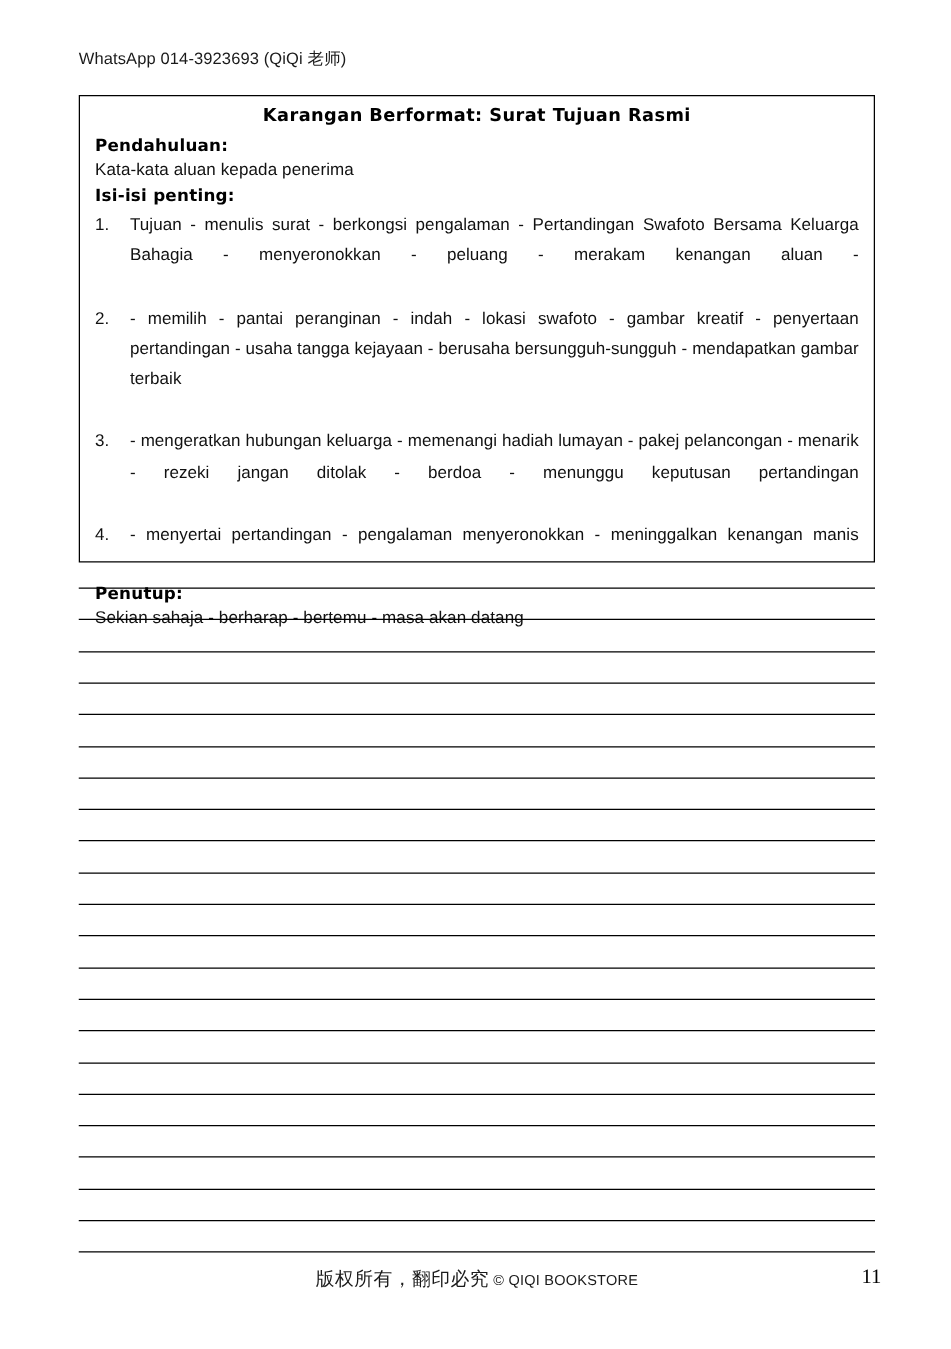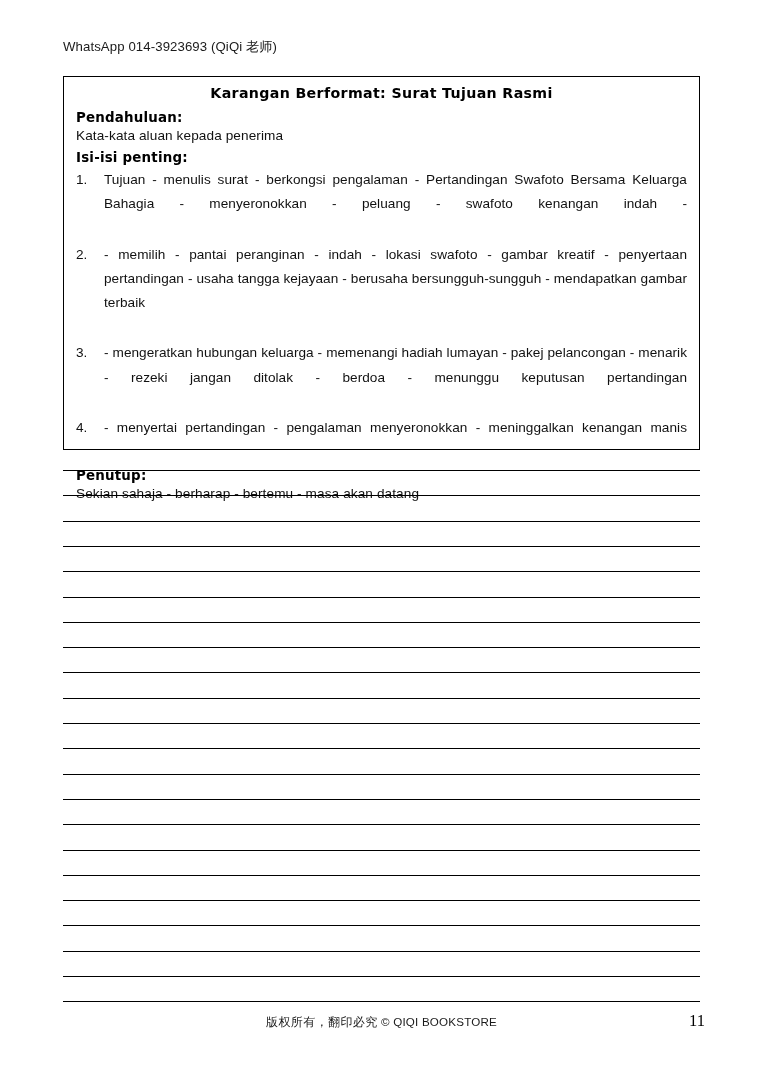--- a/index.html
+++ b/index.html
@@ -134,21 +134,21 @@
     left: 0; right: 0;
     top: 3px;
     text-align: center;
     font-size: 11.6px;
     font-family: "Liberation Sans", sans-serif;
     color: #1a1a1a;
     letter-spacing: 0.2px;
   }
   .footer-cn {
     font-family: "DejaVu Sans", sans-serif;
-    font-size: 12px;
+    font-size: 15px;
     letter-spacing: 0.4px;
   }
   .page-number {
     position: absolute;
     right: -5px;
     top: 0px;
     font-family: "Liberation Serif", serif;
     font-size: 16.5px;
     color: #000;
   }
@@ -165,21 +165,21 @@
   <div class="box-title">Karangan Berformat: Surat Tujuan Rasmi</div>
 
   <div class="section-label">Pendahuluan:</div>
   <div class="plain-line">Kata-kata aluan kepada penerima</div>
 
   <div class="section-label">Isi-isi penting:</div>
 
   <ul class="list">
     <li class="list-item">
       <span class="item-num">1.</span>
-      <span class="item-text">Tujuan - menulis surat - berkongsi pengalaman - Pertandingan Swafoto Bersama Keluarga Bahagia - menyeronokkan - peluang - swafoto kenangan indah -</span>
+      <span class="item-text">Tujuan - menulis surat - berkongsi pengalaman - Pertandingan Swafoto Bersama Keluarga Bahagia - menyeronokkan - peluang - merakam kenangan aluan -</span>
     </li>
     <li class="list-item">
       <span class="item-num">2.</span>
       <span class="item-text">- memilih - pantai peranginan - indah - lokasi swafoto - gambar kreatif - penyertaan pertandingan - usaha tangga kejayaan - berusaha bersungguh-sungguh - mendapatkan gambar terbaik</span>
     </li>
     <li class="list-item">
       <span class="item-num">3.</span>
       <span class="item-text">- mengeratkan hubungan keluarga - memenangi hadiah lumayan - pakej pelancongan - menarik - rezeki jangan ditolak - berdoa - menunggu keputusan pertandingan</span>
     </li>
     <li class="list-item">

